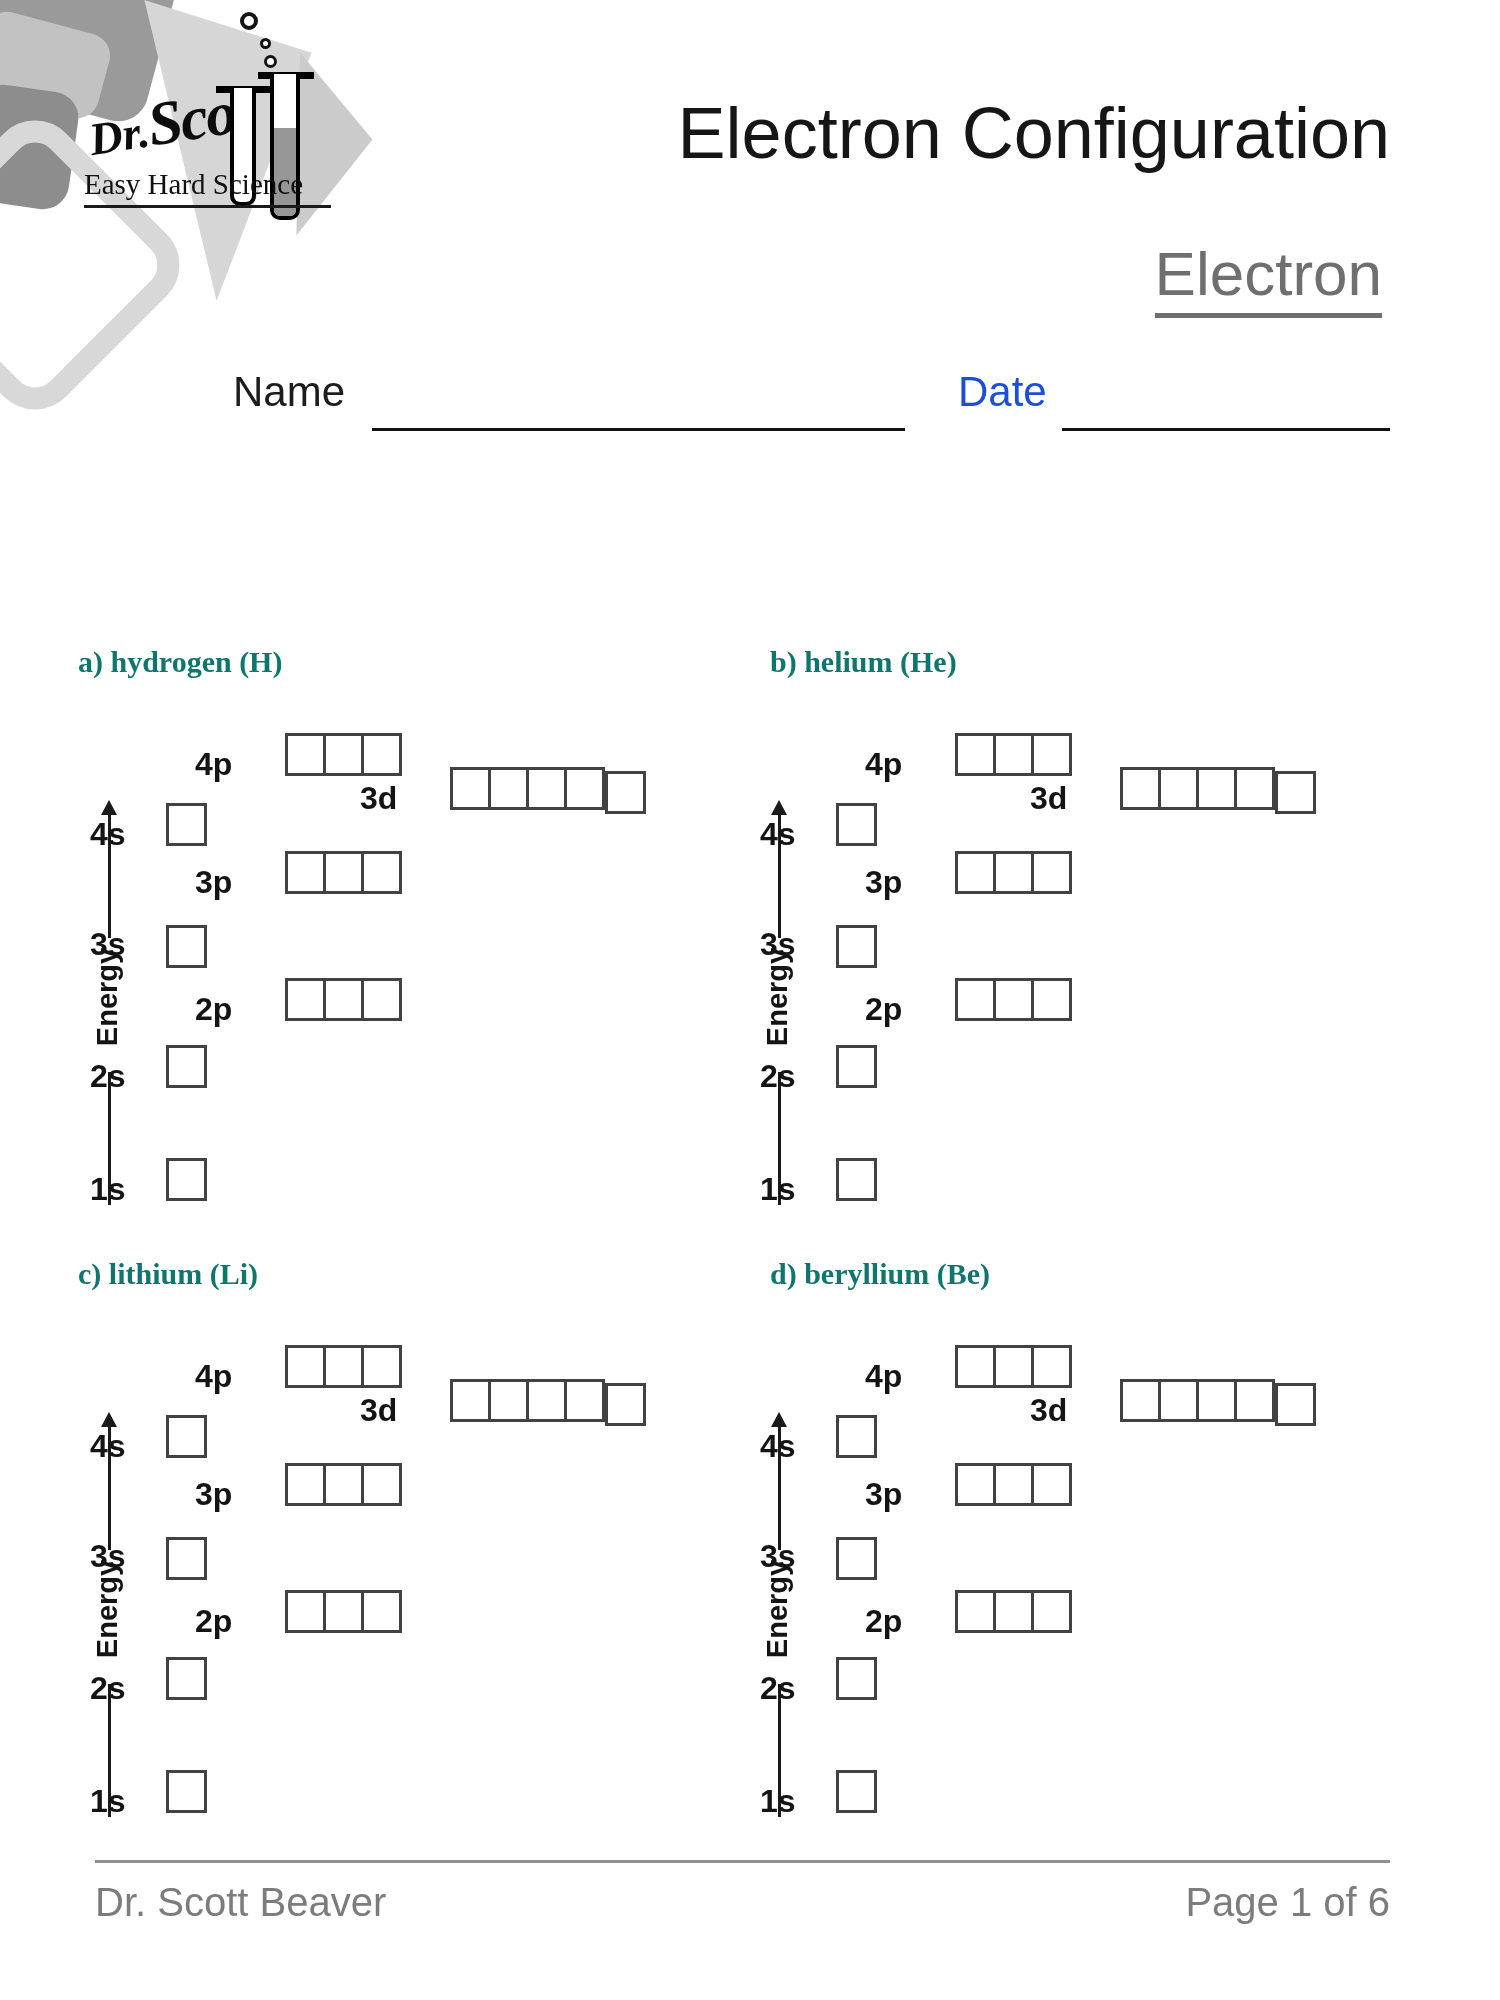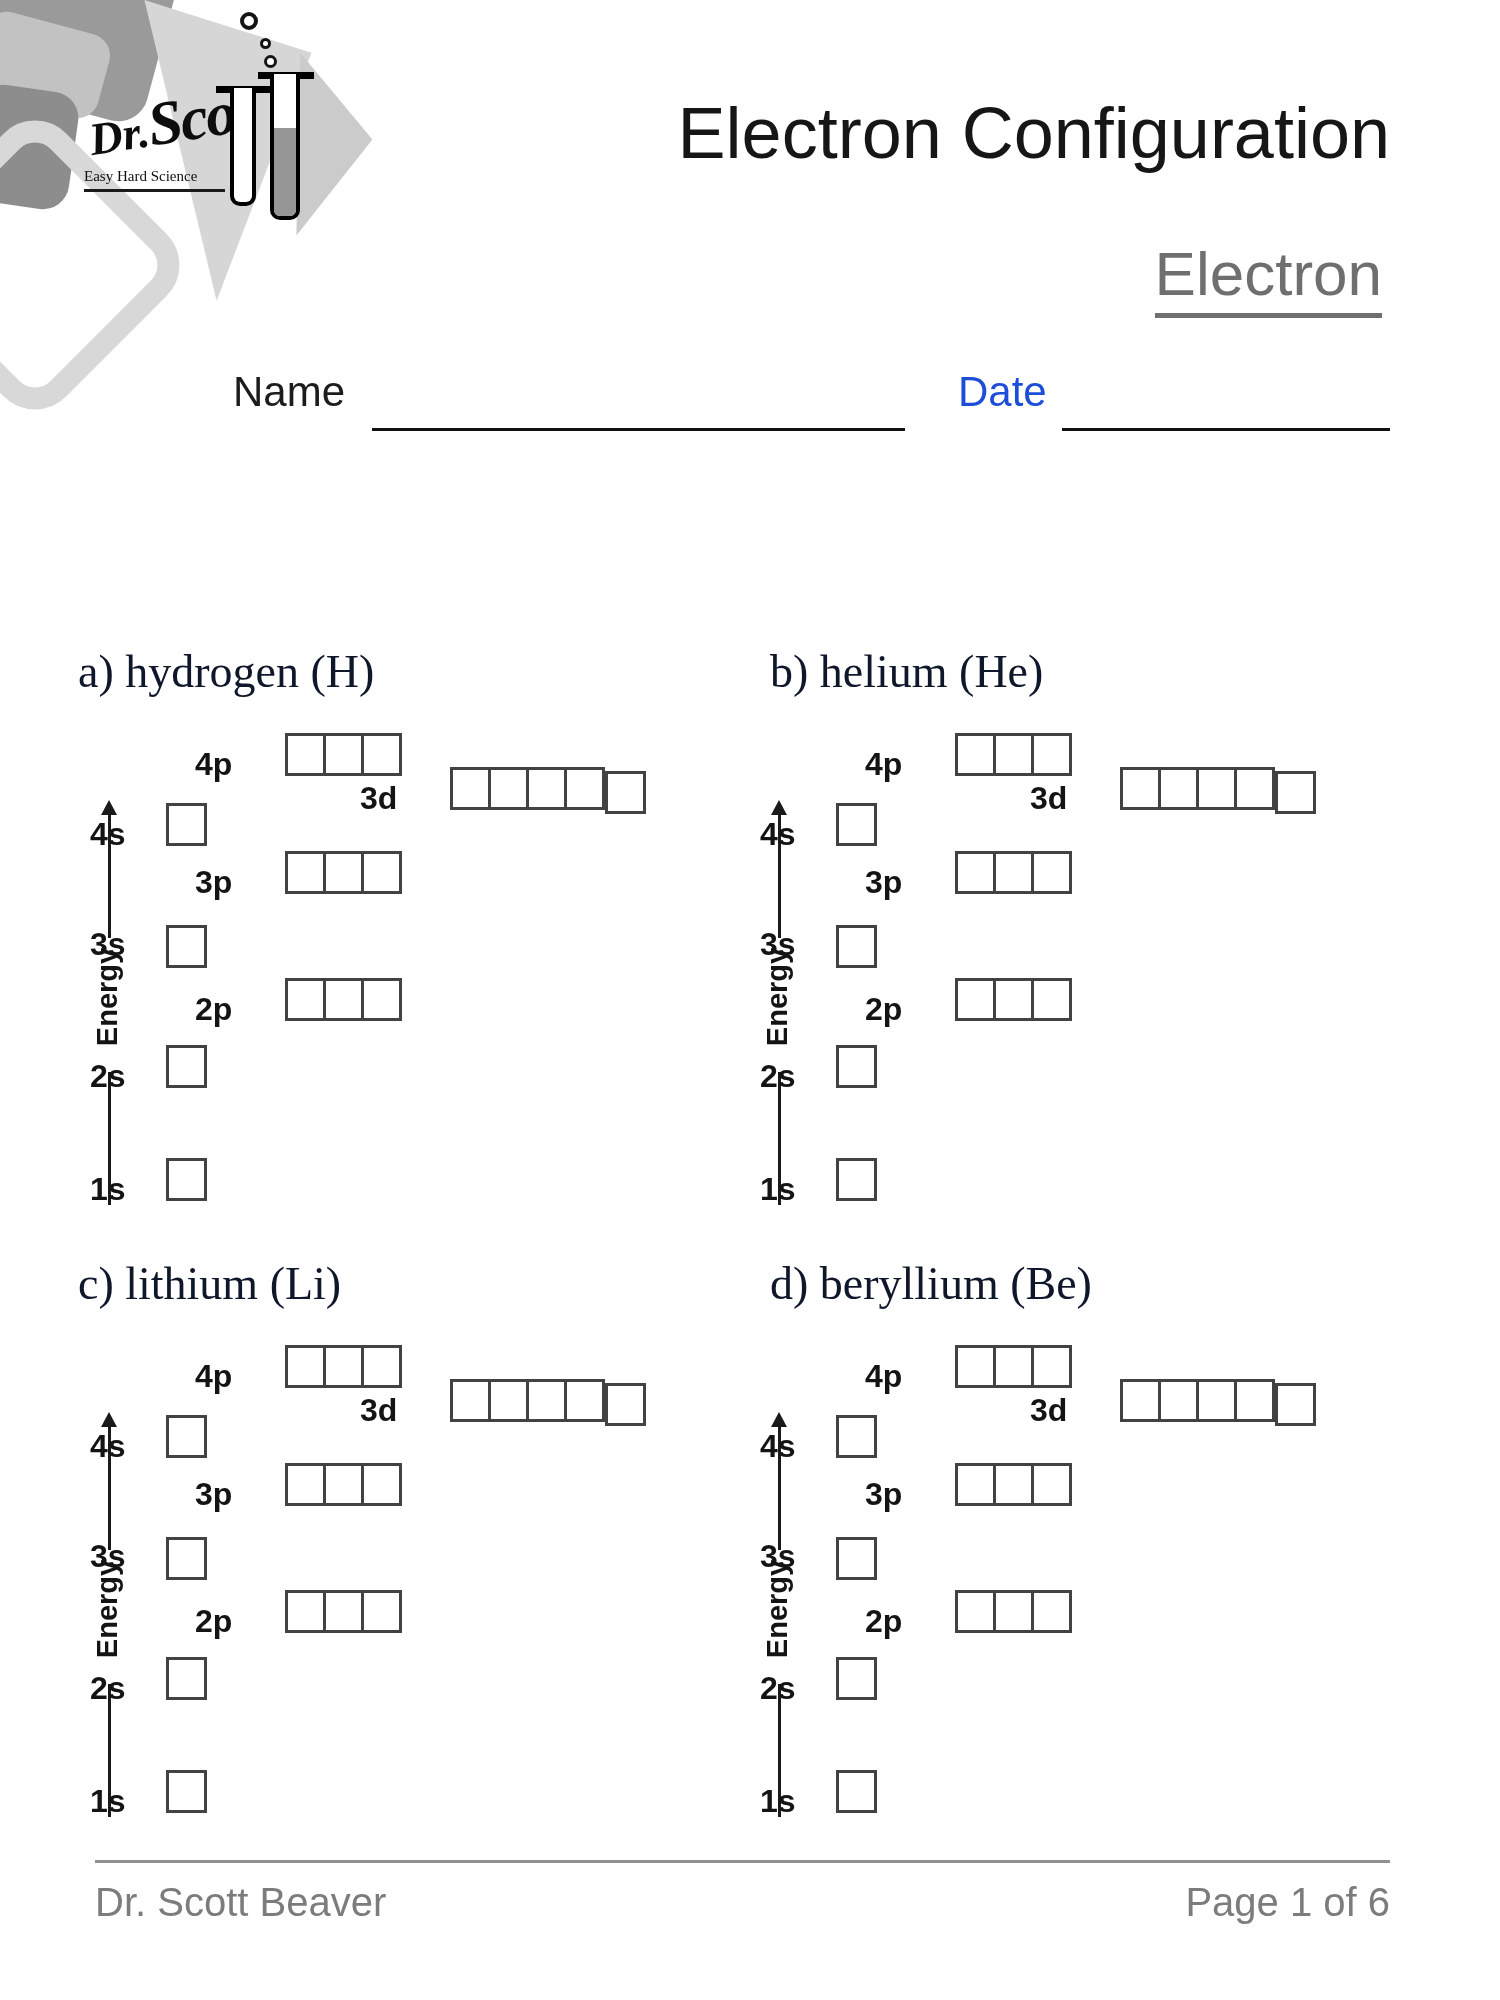--- a/index.html
+++ b/index.html
@@ -23,21 +23,21 @@
   .tube1 { left:230px; top:88px; width:26px; height:118px; }
   .tube2 { left:270px; top:74px; width:30px; height:146px; }
   .tube-liquid { position:absolute; left:0; bottom:0; width:100%; height:62%; background:#969696; }
   .tube-bar { position:absolute; height:7px; background:#000; }
   .bar1 { left:216px; top:86px; width:54px; }
   .bar2 { left:258px; top:72px; width:56px; }
   .bubble { position:absolute; border-radius:50%; border:4px solid #141414; background:#fff; }
   .bub1 { left:240px; top:12px; width:18px; height:18px; }
   .bub2 { left:260px; top:38px; width:11px; height:11px; border-width:3px; }
   .bub3 { left:264px; top:55px; width:13px; height:13px; border-width:3px; }
-  .tagline { position:absolute; left:84px; top:168px; font-family:"Liberation Serif", serif; font-size:15px; color:#101010; border-bottom:3px solid #1a1a1a; padding:0 28px 4px 0; white-space:nowrap; }
+  .tagline { position:absolute; left:84px; top:168px; font-family:"Liberation Serif", serif; font-size:29px; color:#101010; border-bottom:3px solid #1a1a1a; padding:0 28px 4px 0; white-space:nowrap; }
 
   
   .title { position:absolute; top:92px; right:110px; font-size:72px; font-weight:300; color:#161616; letter-spacing:0; white-space:nowrap; }
   .subtitle { position:absolute; top:238px; right:118px; font-size:62px; font-weight:300; color:#6f6f6f; border-bottom:5px solid #6f6f6f; padding-bottom:4px; white-space:nowrap; }
 
   
   .name-label { position:absolute; left:233px; top:368px; font-size:42px; font-weight:300; color:#1c1c1c; }
   .date-label { position:absolute; left:958px; top:368px; font-size:42px; font-weight:300; color:#1d4ed8; }
   .write-line { position:absolute; height:0; border-top:3px solid #111; }
   .name-line { left:372px; top:428px; width:533px; }
@@ -50,21 +50,21 @@
     font-family:"Liberation Serif", serif; font-size:39px; color:#000; }
   .instr-line { line-height:57px; white-space:nowrap; }
   .instr-num { display:inline-block; margin-right:46px; }
 
   
   .section { position:absolute; width:672px; height:614px; }
   #section-a { left:60px;  top:645px; }
   #section-b { left:730px; top:645px; }
   #section-c { left:60px;  top:1257px; }
   #section-d { left:730px; top:1257px; }
-  .section-heading { position:absolute; left:18px; top:0; font-family:"Liberation Serif", serif; font-size:46px; color:#0f172a; white-space:nowrap; }
+  .section-heading { position:absolute; left:18px; top:0; font-family:"Liberation Serif", serif; font-size:30px; color:#0f766e; white-space:nowrap;font-weight:bold; }
   #section-b .section-heading, #section-d .section-heading { left:40px;text-align:right; }
   .diagram { position:absolute; left:0; top:73px; width:672px; height:530px; }
 
   .axis-arrow { position:absolute; left:41px; top:82px; width:0; height:0;
     border-left:8px solid transparent; border-right:8px solid transparent; border-bottom:15px solid #1a1a1a; }
   .axis-seg { position:absolute; left:48px; width:3px; background:#1a1a1a; }
   .seg1 { top:94px; height:126px; }
   .seg2 { top:354px; height:133px; }
   .energy-label { position:absolute; left:-12px; top:262px; width:120px; height:34px;
     transform:rotate(-90deg); text-align:center; font-size:29px; font-weight:600; color:#141414; }

